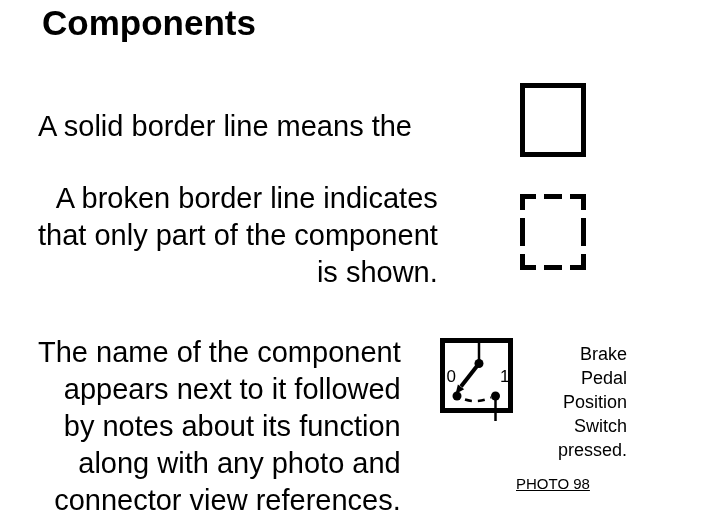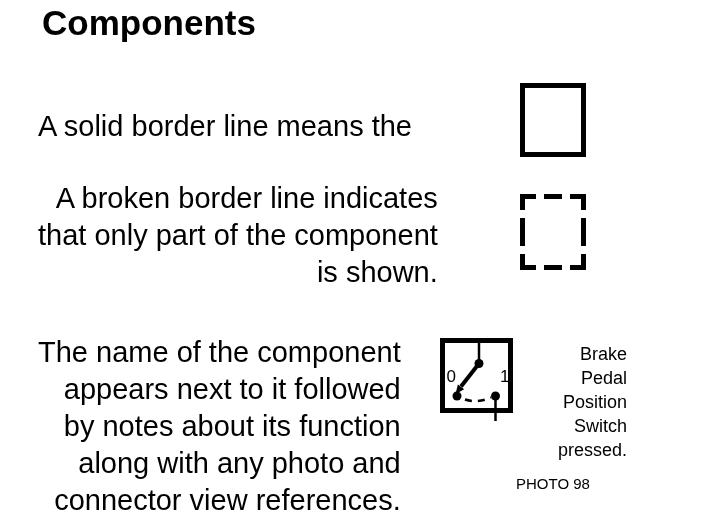--- a/index.html
+++ b/index.html
@@ -64,20 +64,21 @@
     line-height: 24px;
     white-space: nowrap;
   }
   .caption-indent { padding-left: 31px; }
   #photo-ref {
     left: 516px;
     top: 475px;
     font-size: 15px;
     line-height: 18px;
     white-space: nowrap;
+    text-decoration: underline;
   }
   svg { display: block; }
 </style>
 </head>
 <body>
 
 <div id="page">
 
   <div id="page-title" class="abs">Components</div>
 

